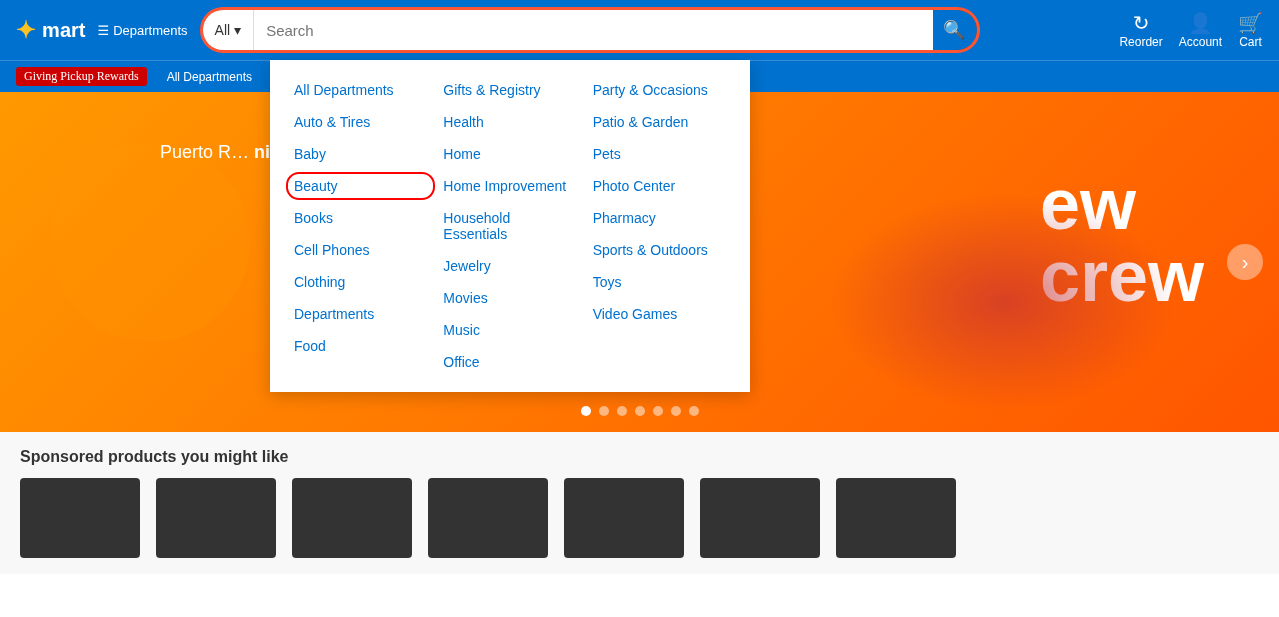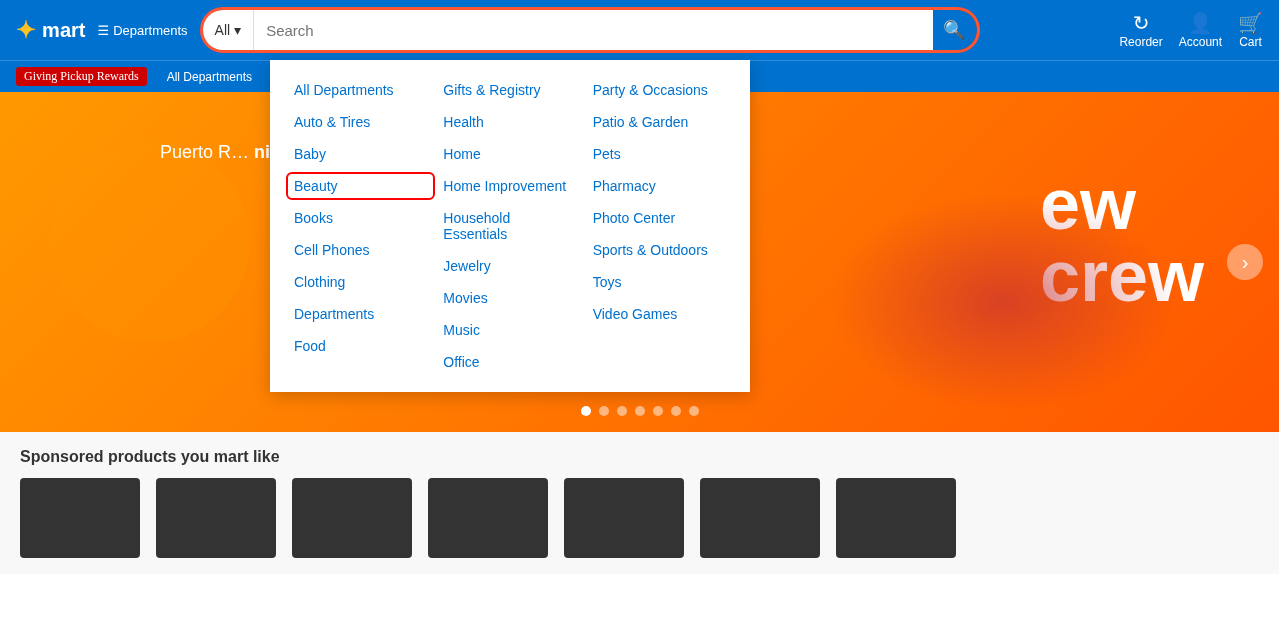--- a/index.html
+++ b/index.html
@@ -249,21 +249,21 @@
       padding: 6px 8px;
       font-size: 14px;
       color: #0071ce;
       cursor: pointer;
       text-decoration: none;
       display: block;
       border-radius: 3px;
     }
     .dropdown-item.highlighted {
       border: 2px solid #f00;
-      border-radius: 6px;
+      border-radius: 13px;
       padding: 4px 6px;
     }
     .blur-car {
       position: absolute;
       right: 100px;
       bottom: 20px;
       width: 350px;
       height: 220px;
       background: radial-gradient(ellipse, rgba(200,50,50,0.7) 0%, transparent 70%);
       border-radius: 50%;
@@ -352,21 +352,21 @@
     <div class="promo-dot"></div>
     <div class="promo-dot"></div>
     <div class="promo-dot"></div>
     <div class="promo-dot"></div>
     <div class="promo-dot"></div>
     <div class="promo-dot"></div>
   </div>
 </div>
 
 <div class="sponsored-area">
-  <div class="sponsored-title">Sponsored products you mart like</div>
+  <div class="sponsored-title">Sponsored products you might like</div>
   <div class="sponsored-products">
     <div class="product-placeholder"></div>
     <div class="product-placeholder"></div>
     <div class="product-placeholder"></div>
     <div class="product-placeholder"></div>
     <div class="product-placeholder"></div>
     <div class="product-placeholder"></div>
     <div class="product-placeholder"></div>
   </div>
 </div>
@@ -395,20 +395,20 @@
       <a class="dropdown-item">Jewelry</a>
       <a class="dropdown-item">Movies</a>
       <a class="dropdown-item">Music</a>
       <a class="dropdown-item">Office</a>
     </div>
 
     <div class="dropdown-col">
       <a class="dropdown-item">Party &amp; Occasions</a>
       <a class="dropdown-item">Patio &amp; Garden</a>
       <a class="dropdown-item">Pets</a>
+      <a class="dropdown-item">Photo Center</a>
       <a class="dropdown-item">Pharmacy</a>
-      <a class="dropdown-item">Photo Center</a>
       <a class="dropdown-item">Sports &amp; Outdoors</a>
       <a class="dropdown-item">Toys</a>
       <a class="dropdown-item">Video Games</a>
     </div>
   </div>
 </div>
 
 </body></html>

